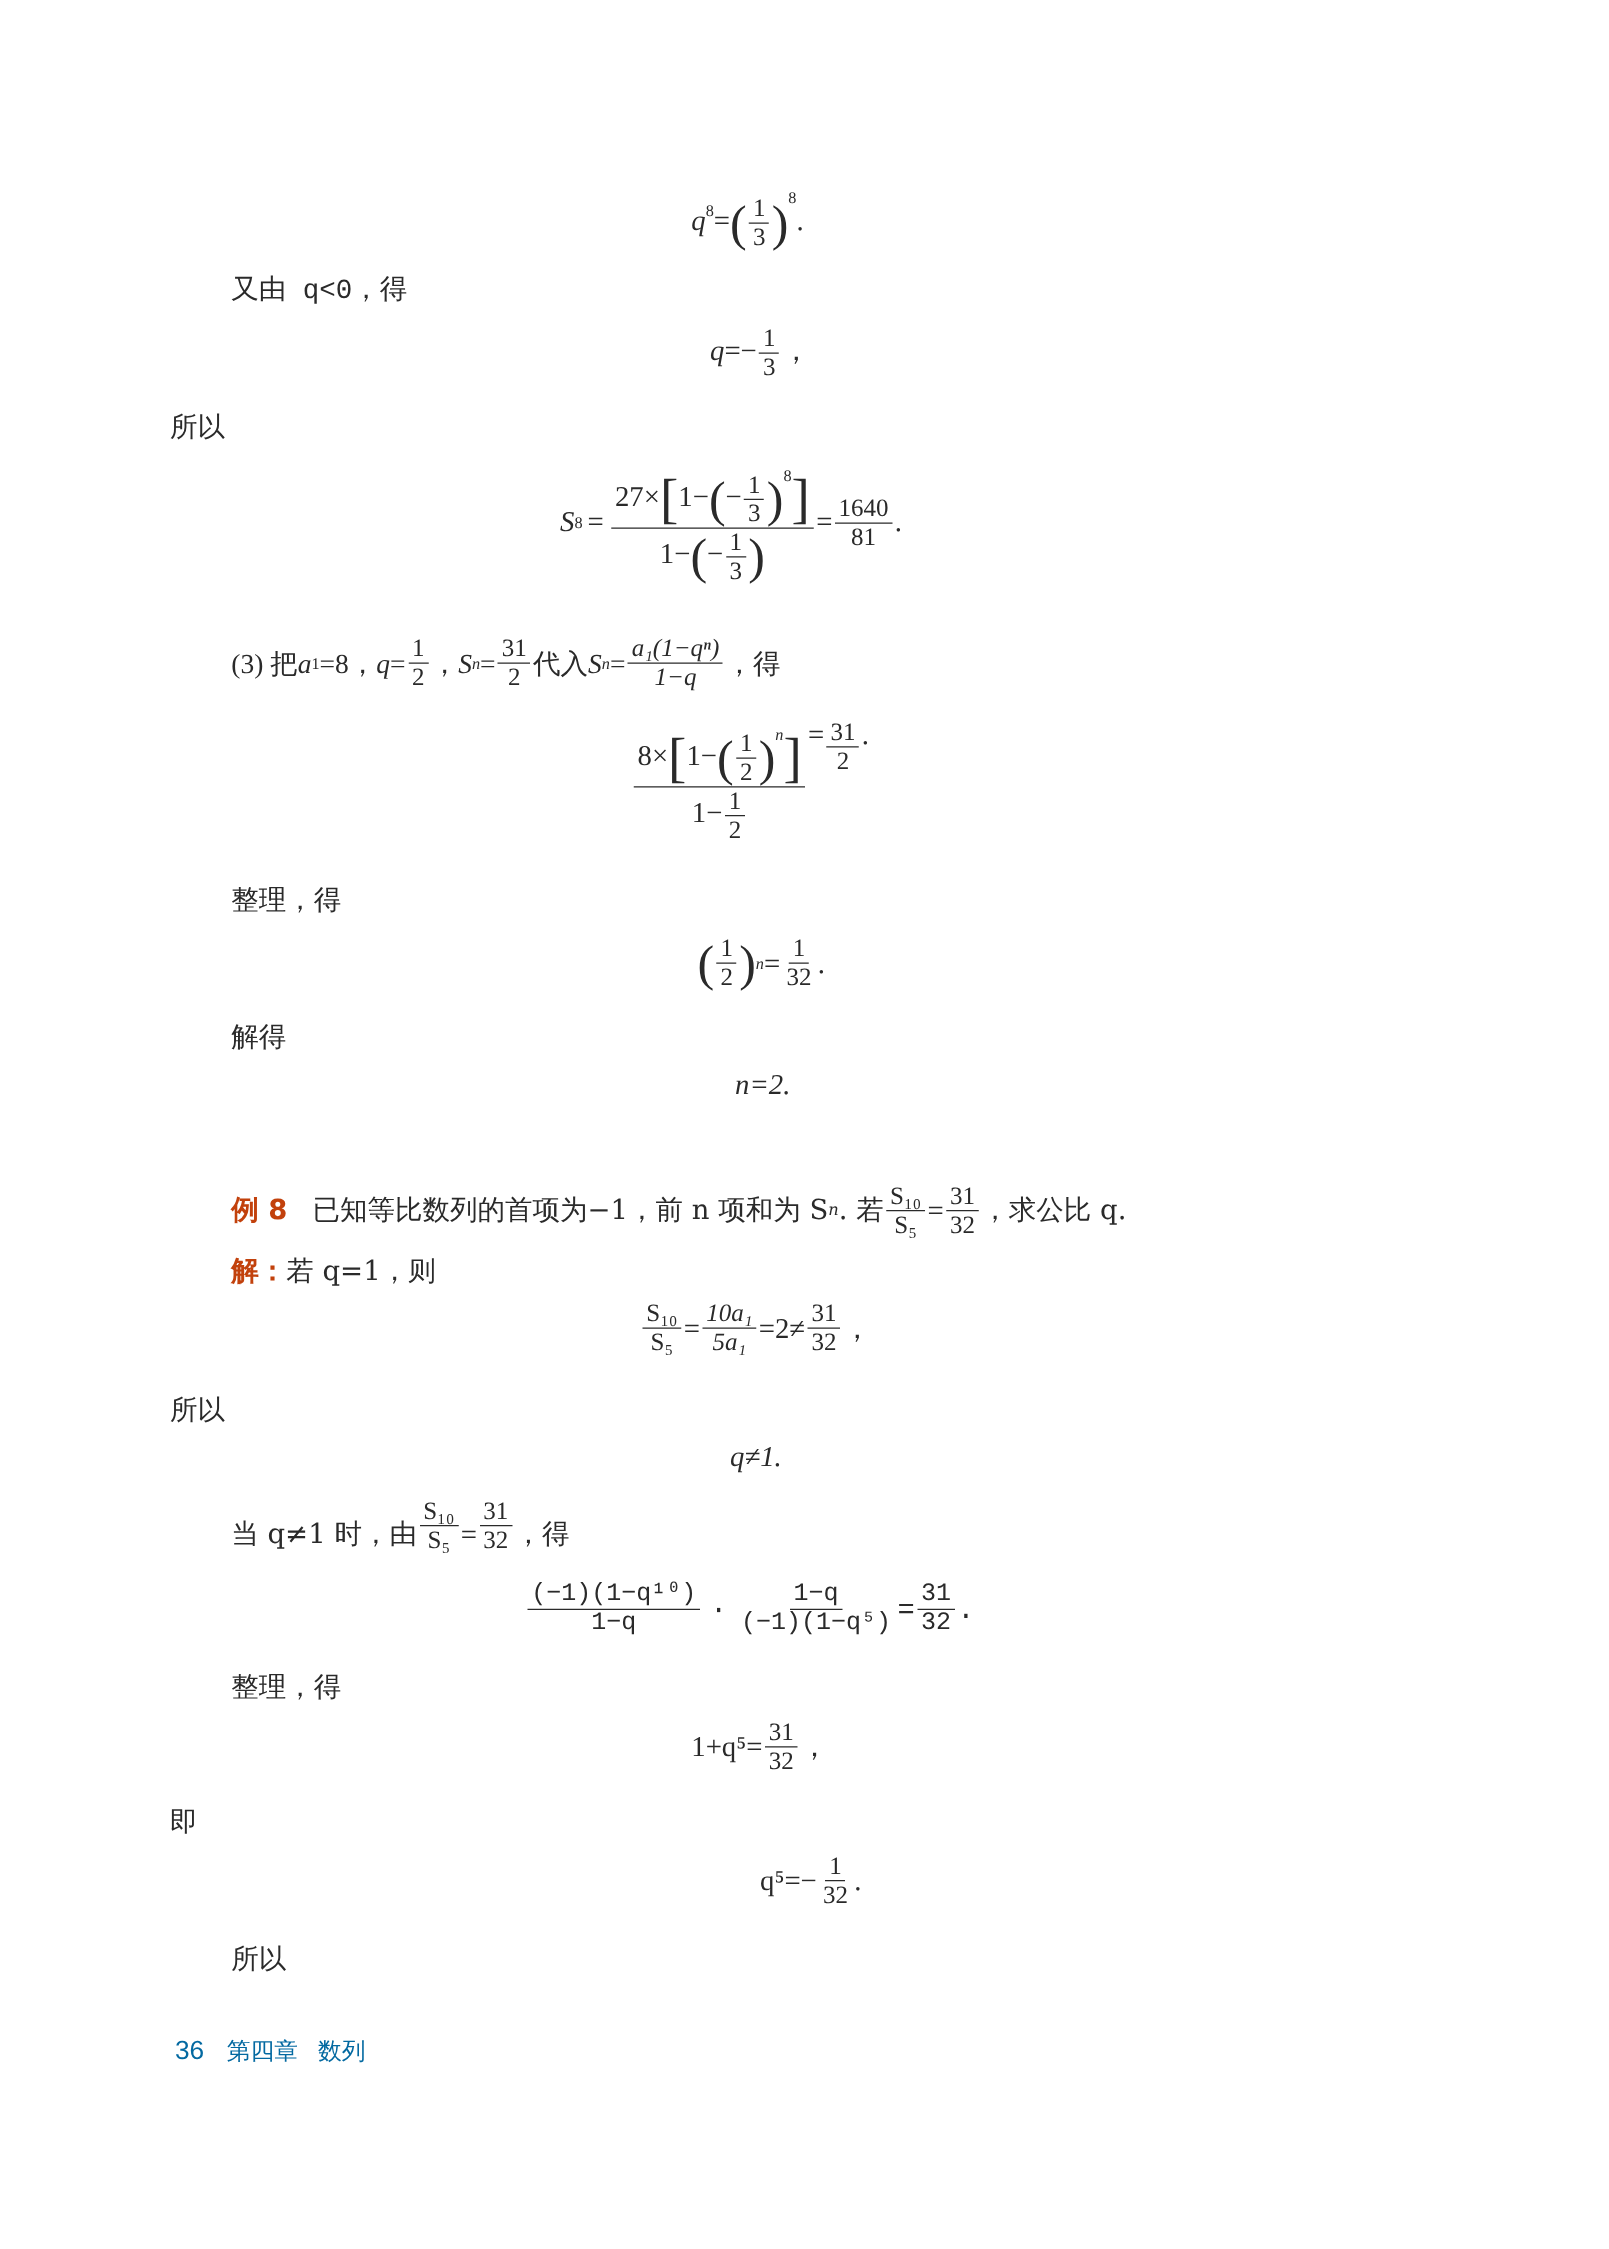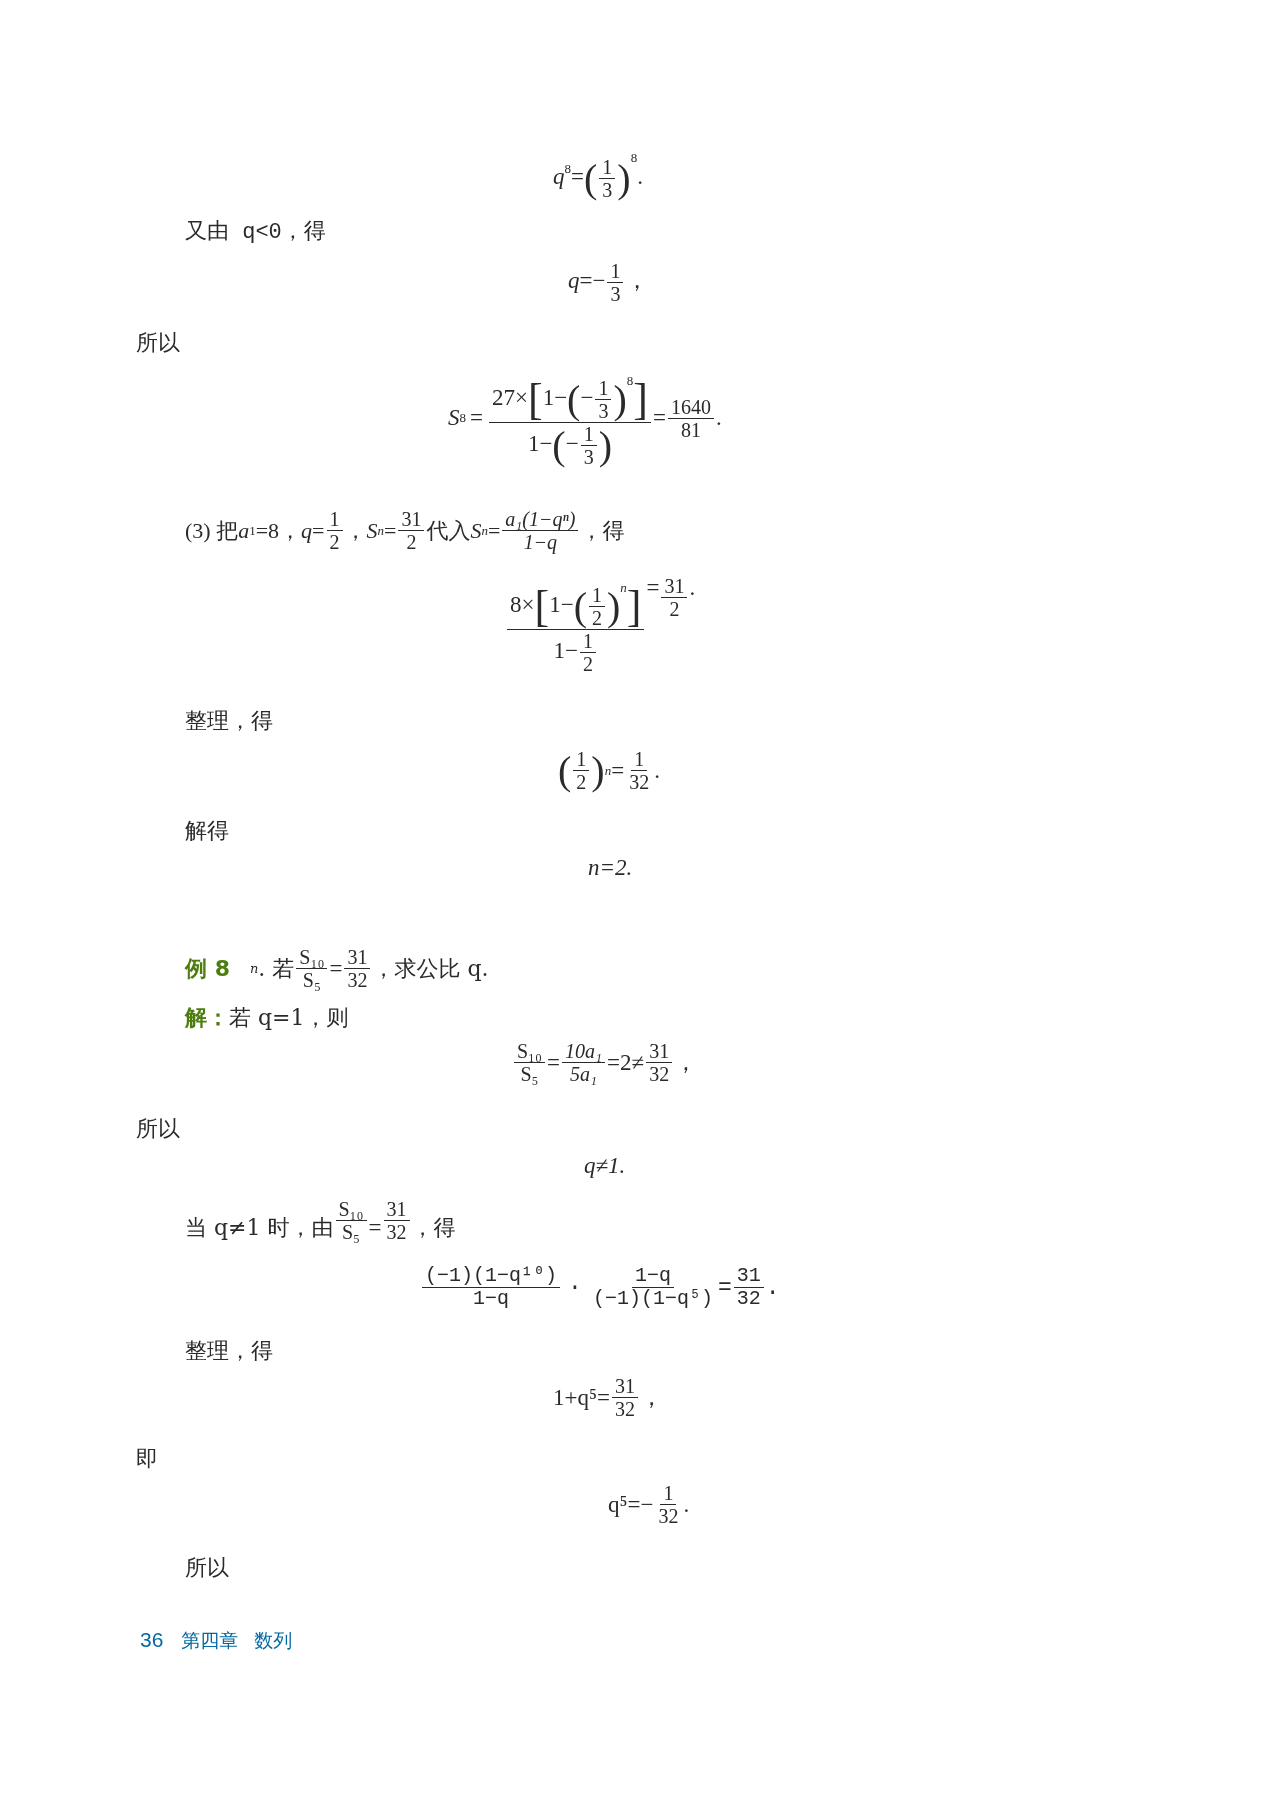--- a/index.html
+++ b/index.html
@@ -10,21 +10,21 @@
   .math { font-family: "Liberation Serif", "DejaVu Serif", serif; font-size: 23px; }
   .it { font-style: italic; }
   .sup { font-size: 13px; vertical-align: 11px; }
   .sub { font-size: 13px; vertical-align: -5px; }
   .frac { display: inline-flex; flex-direction: column; align-items: center; vertical-align: middle; margin: 0 2px; }
   .frac > .num { border-bottom: 1.3px solid #2a2a2a; padding: 0 3px; line-height: 26px; }
   .frac > .den { padding: 0 3px; line-height: 26px; }
   .frac.small > .num, .frac.small > .den { font-size: 20px; line-height: 22px; }
   .paren { font-size: 40px; font-weight: 200; vertical-align: middle; line-height: 40px; }
   .brack { font-size: 44px; font-weight: 200; vertical-align: middle; line-height: 44px; }
-  .blue { color: #4d7c0f; font-weight: bold; font-family: "DejaVu Sans", "Liberation Sans", sans-serif; text-align: center; }
+  .blue { color: #c2410c; font-weight: bold; font-family: "DejaVu Sans", "Liberation Sans", sans-serif; text-align: center; }
   .footer { font-family: "Liberation Sans", "DejaVu Sans", sans-serif; font-size: 19px; color: #0369a1; }
   .footer .pg { font-size: 21px; margin-right: 18px; }
 </style>
 </head>
 <body>
 
 <div class="abs math" style="left:553px;top:150px;">
   <span class="it">q</span><span class="sup">8</span><span>=</span><span class="paren">(</span><span class="frac small">
       <span class="num">1</span>
       <span class="den">3</span>
@@ -129,20 +129,21 @@
       <span class="den">32</span>
     </span>
     <span>.</span>
 </div>
 
 <div class="abs txt" style="left:185px;top:816px;">解得</div>
 <div class="abs math it" style="left:588px;top:855px;">n=2.</div>
 
 <div class="abs txt" style="left:185px;top:946px;display:flex;align-items:center;">
   <span class="blue" style="margin-right:20px;">例 8</span>
+  <span>已知等比数列的首项为−1，前 n 项和为 S</span>
     <span class="sub it">n</span>
     <span>. 若</span>
   <span class="frac small math">
       <span class="num">S₁₀</span>
       <span class="den">S₅</span>
     </span>
     <span class="math">=</span>
     <span class="frac small math">
       <span class="num">31</span>
       <span class="den">32</span>

